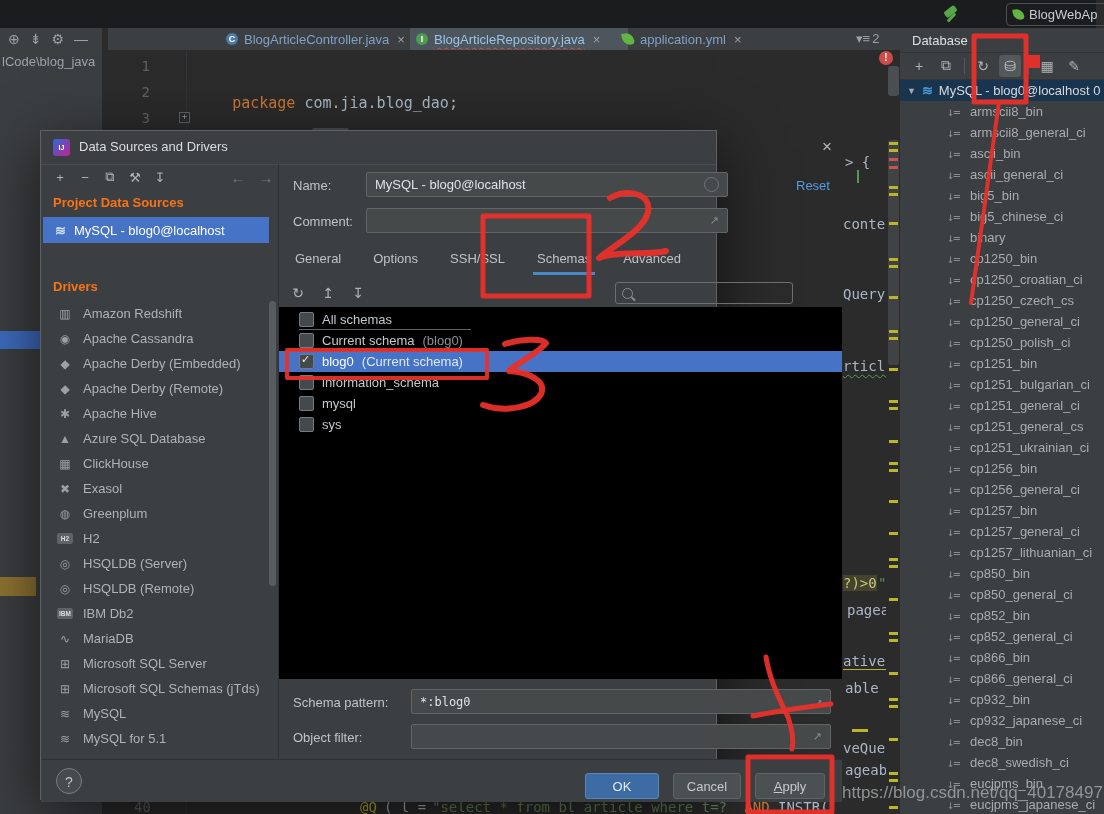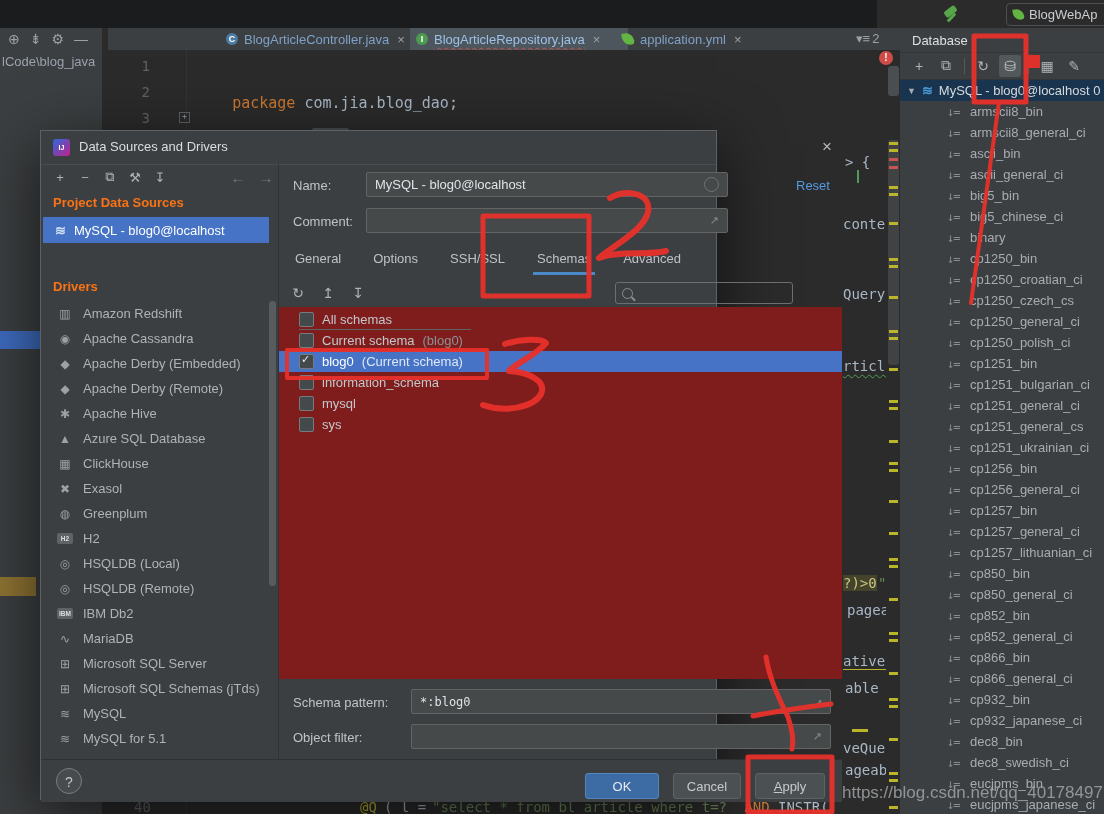--- a/index.html
+++ b/index.html
@@ -1,21 +1,21 @@
 <!DOCTYPE html>
 <html><head>
 <meta charset="utf-8">
 <style>
   html,body{margin:0;padding:0;background:#17181a}
   #stage{position:relative;width:1104px;height:814px;overflow:hidden;background:#2B2B2B;
          font-family:"Liberation Sans",sans-serif;font-size:13px;color:#BBBEC2;-webkit-font-smoothing:antialiased}
   .mono{font-family:"DejaVu Sans Mono",monospace}
 
   
-  .titlebar{position:absolute;left:0;top:0;width:877px;height:28px;background:#1A1C1E;z-index:6}
+  .titlebar{position:absolute;left:0;top:0;width:1096px;height:28px;background:#1A1C1E;z-index:6}
   .hammer{position:absolute;left:941px;top:4px;width:20px;height:20px}
   .hammer::before{content:'';position:absolute;left:3px;top:4px;width:13px;height:7px;background:#57A64A;border-radius:2px;transform:rotate(-38deg)}
   .hammer::after{content:'';position:absolute;left:9px;top:8px;width:3px;height:11px;background:#57A64A;border-radius:1px;transform:rotate(43deg)}
   .runcfg{position:absolute;left:1006px;top:3px;width:98px;height:21px;border:1px solid #4B5054;border-radius:4px;
           display:flex;align-items:center;gap:5px;padding:0 6px;overflow:hidden;color:#C9CDD1}
   .leaf{width:11px;height:11px;background:#62B543;border-radius:0 100% 40% 100%;transform:rotate(-8deg);flex:none}
 
   
   .leftpanel{position:absolute;left:0;top:28px;width:108px;height:786px;background:#3C3F41;z-index:4}
   .lp-tools{position:absolute;left:0;top:0;width:108px;height:22px;display:flex;align-items:center;gap:10px;padding-left:8px;color:#9DA1A6;font-size:14px}
@@ -113,21 +113,21 @@
   .dtab{position:relative;color:#BEC2C6;padding:2px 2px 9px}
   .dtab.selected::after{content:'';position:absolute;left:-2px;right:-2px;bottom:0;height:3px;background:#4A88C7}
 
   .schtools{position:absolute;left:246px;top:152px;display:flex;gap:8px}
   .schtools .dti{font-size:14px}
   .searchbox{position:absolute;left:574px;top:151px;width:178px;height:22px;border:1px solid #6B6F72;border-radius:3px;
              box-sizing:border-box;display:flex;align-items:center;padding-left:6px}
   .lens{width:9px;height:9px;border:1.5px solid #8A8E92;border-radius:50%;position:relative}
   .lens::after{content:'';position:absolute;width:5px;height:1.5px;background:#8A8E92;transform:rotate(45deg);right:-4px;bottom:-2px}
 
-  .schlist{position:absolute;left:238px;top:176px;width:563px;height:372px;background:#7f1d1d;padding-top:2px;box-sizing:border-box}
+  .schlist{position:absolute;left:238px;top:176px;width:563px;height:372px;background:#000000;padding-top:2px;box-sizing:border-box}
   .schrow{position:relative;height:21px;display:flex;align-items:center;gap:8px;padding-left:20px;white-space:nowrap}
   .schrow.selected{background:#4673C6}
   .schrow .lbl{color:#C3C7CB}
   .schrow.selected .lbl{color:#fff}
   .schrow .sfx{color:#8C9093}
   .schrow.selected .sfx{color:#DFE8F6}
   .schrow.sep::after{content:'';position:absolute;left:20px;bottom:0;width:172px;height:1px;background:#5F6366}
   .cb{width:13px;height:13px;border:1px solid #777B7E;background:#44494B;border-radius:2px;flex:none;position:relative}
   .cb .tick{display:none;position:absolute;left:1px;top:-2px;color:#EDEFF1;font-size:11px}
   .cb.checked .tick{display:block}
@@ -554,21 +554,21 @@
           <span>Greenplum</span>
         </div>
 
         <div class="drow">
           <span class="drv-icon boxed">H2</span>
           <span>H2</span>
         </div>
 
         <div class="drow">
           <span class="drv-icon">◎</span>
-          <span>HSQLDB (Local)</span>
+          <span>HSQLDB (Server)</span>
         </div>
 
         <div class="drow">
           <span class="drv-icon">◎</span>
           <span>HSQLDB (Remote)</span>
         </div>
 
         <div class="drow">
           <span class="drv-icon boxed">IBM</span>
           <span>IBM Db2</span>

